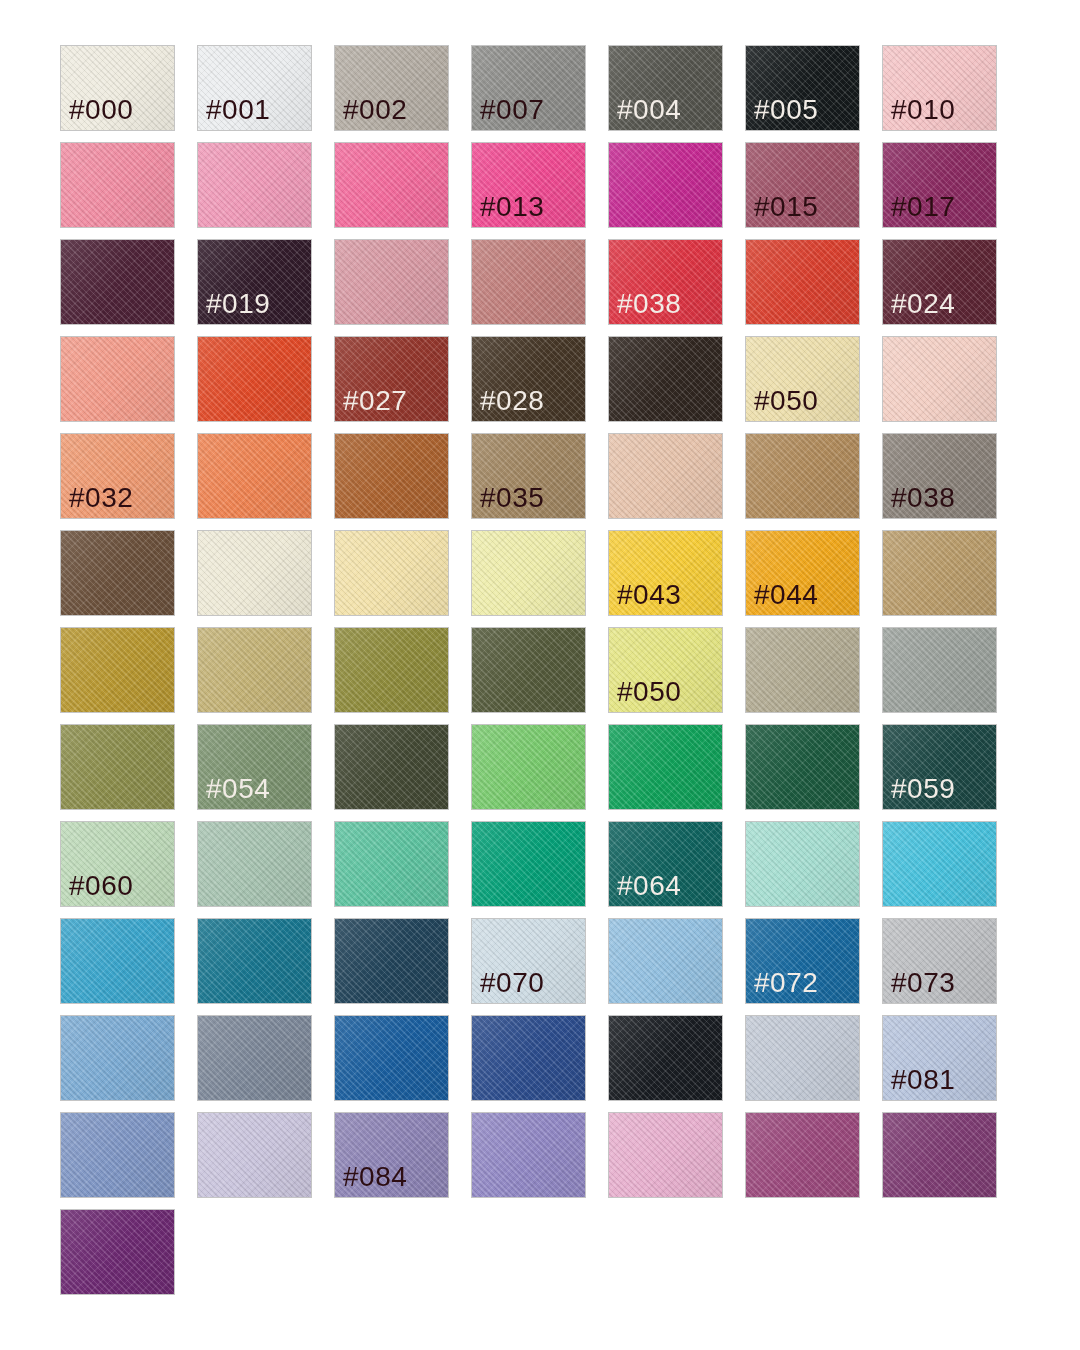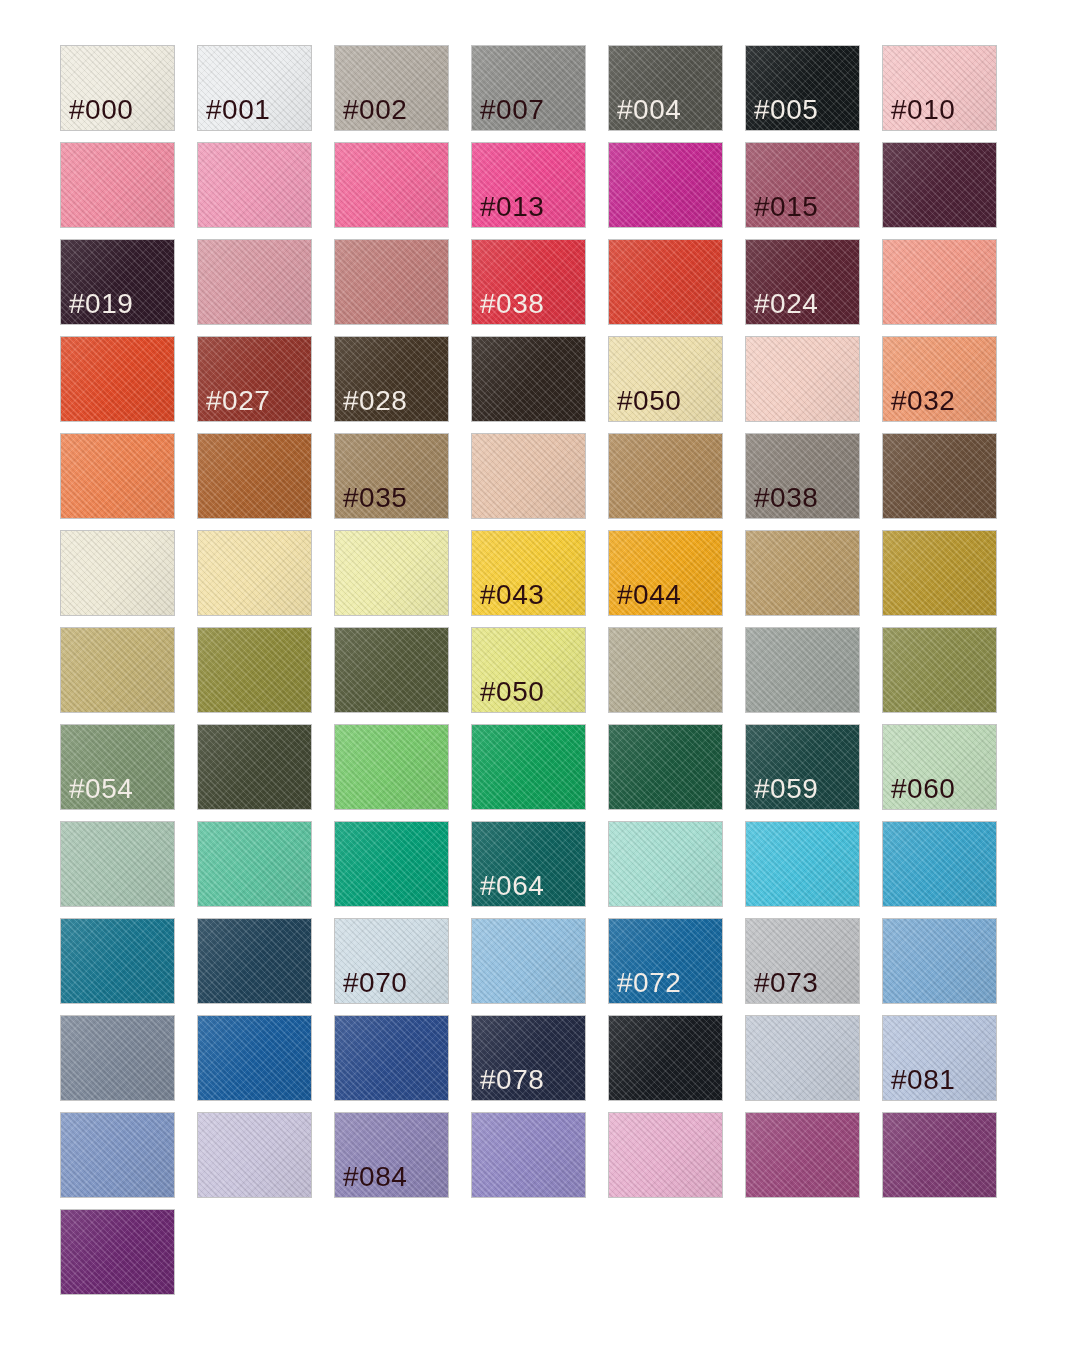--- a/index.html
+++ b/index.html
@@ -166,20 +166,26 @@
         <div class="weave"></div>
         <div class="sheen"></div>
       </div>
       <div class="swatch">
         <div class="fill" style="background: rgb(158, 83, 104);"></div>
         <div class="weave"></div>
         <div class="sheen"></div>
         <div class="label dark">#015</div>
       </div>
       <div class="swatch">
+        <div class="fill" style="background: rgb(139, 43, 98);"></div>
+        <div class="weave"></div>
+        <div class="sheen"></div>
+        <div class="label dark">#017</div>
+      </div>
+      <div class="swatch">
         <div class="fill" style="background: rgb(78, 35, 56);"></div>
         <div class="weave"></div>
         <div class="sheen"></div>
       </div>
       <div class="swatch">
         <div class="fill" style="background: rgb(50, 28, 43);"></div>
         <div class="weave"></div>
         <div class="sheen"></div>
         <div class="label light">#019</div>
       </div>
@@ -483,26 +489,20 @@
       </div>
       <div class="swatch">
         <div class="fill" style="background: rgb(26, 94, 158);"></div>
         <div class="weave"></div>
         <div class="sheen"></div>
       </div>
       <div class="swatch">
         <div class="fill" style="background: rgb(45, 77, 141);"></div>
         <div class="weave"></div>
         <div class="sheen"></div>
-      </div>
-      <div class="swatch">
-        <div class="fill" style="background: rgb(37, 44, 69);"></div>
-        <div class="weave"></div>
-        <div class="sheen"></div>
-        <div class="label light">#078</div>
       </div>
       <div class="swatch">
         <div class="fill" style="background: rgb(25, 29, 34);"></div>
         <div class="weave"></div>
         <div class="sheen"></div>
       </div>
       <div class="swatch">
         <div class="fill" style="background: rgb(194, 201, 213);"></div>
         <div class="weave"></div>
         <div class="sheen"></div>

